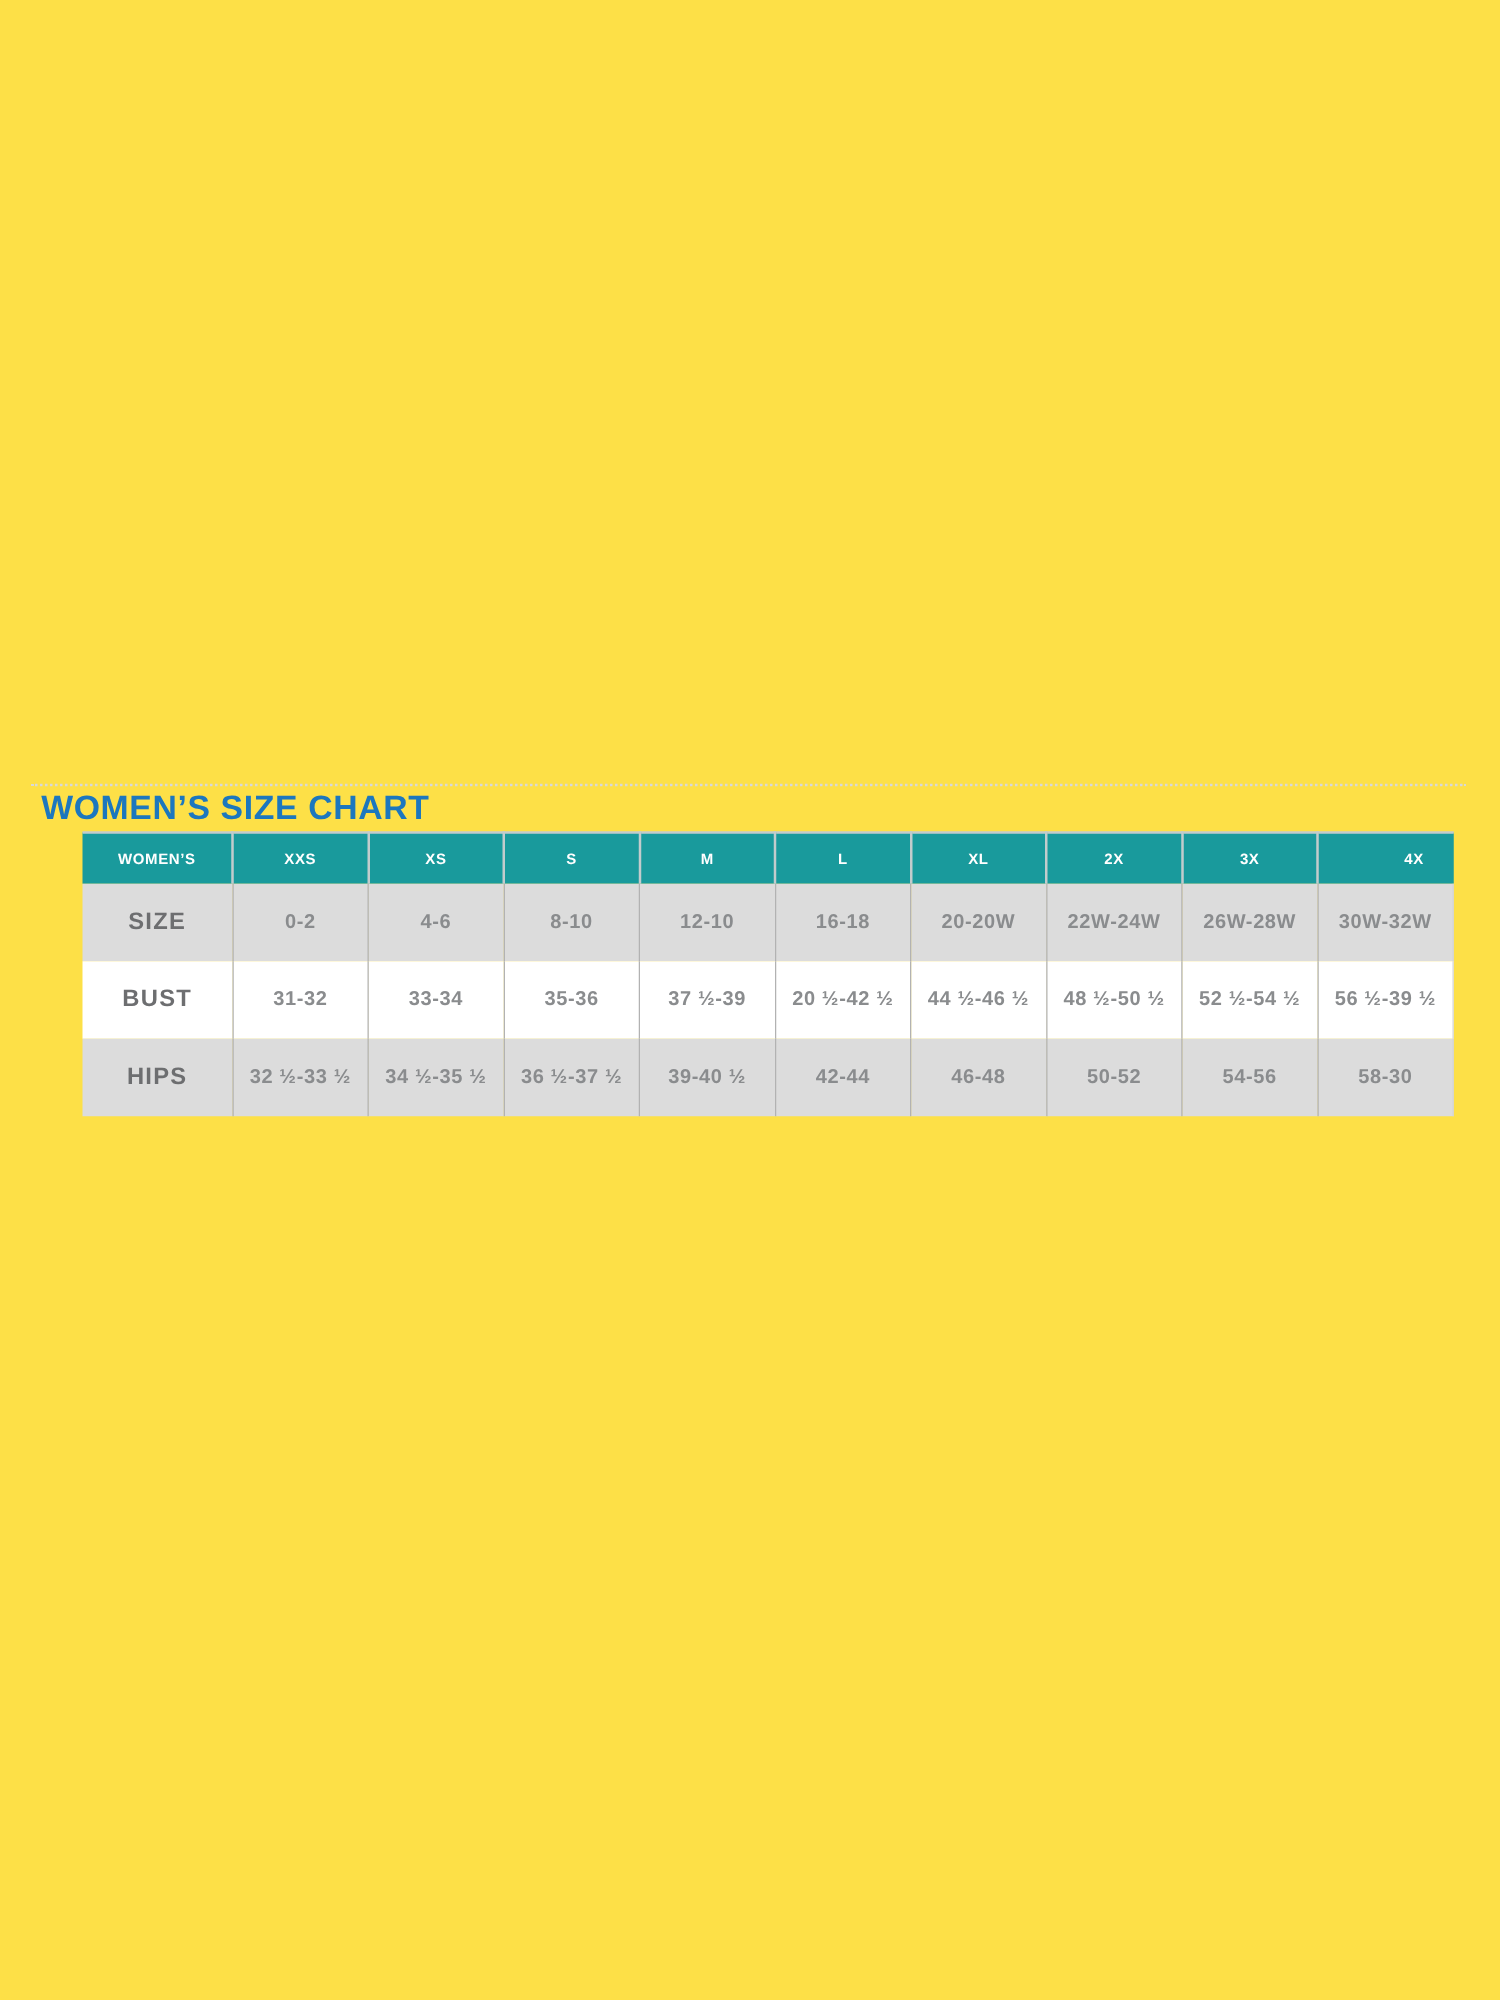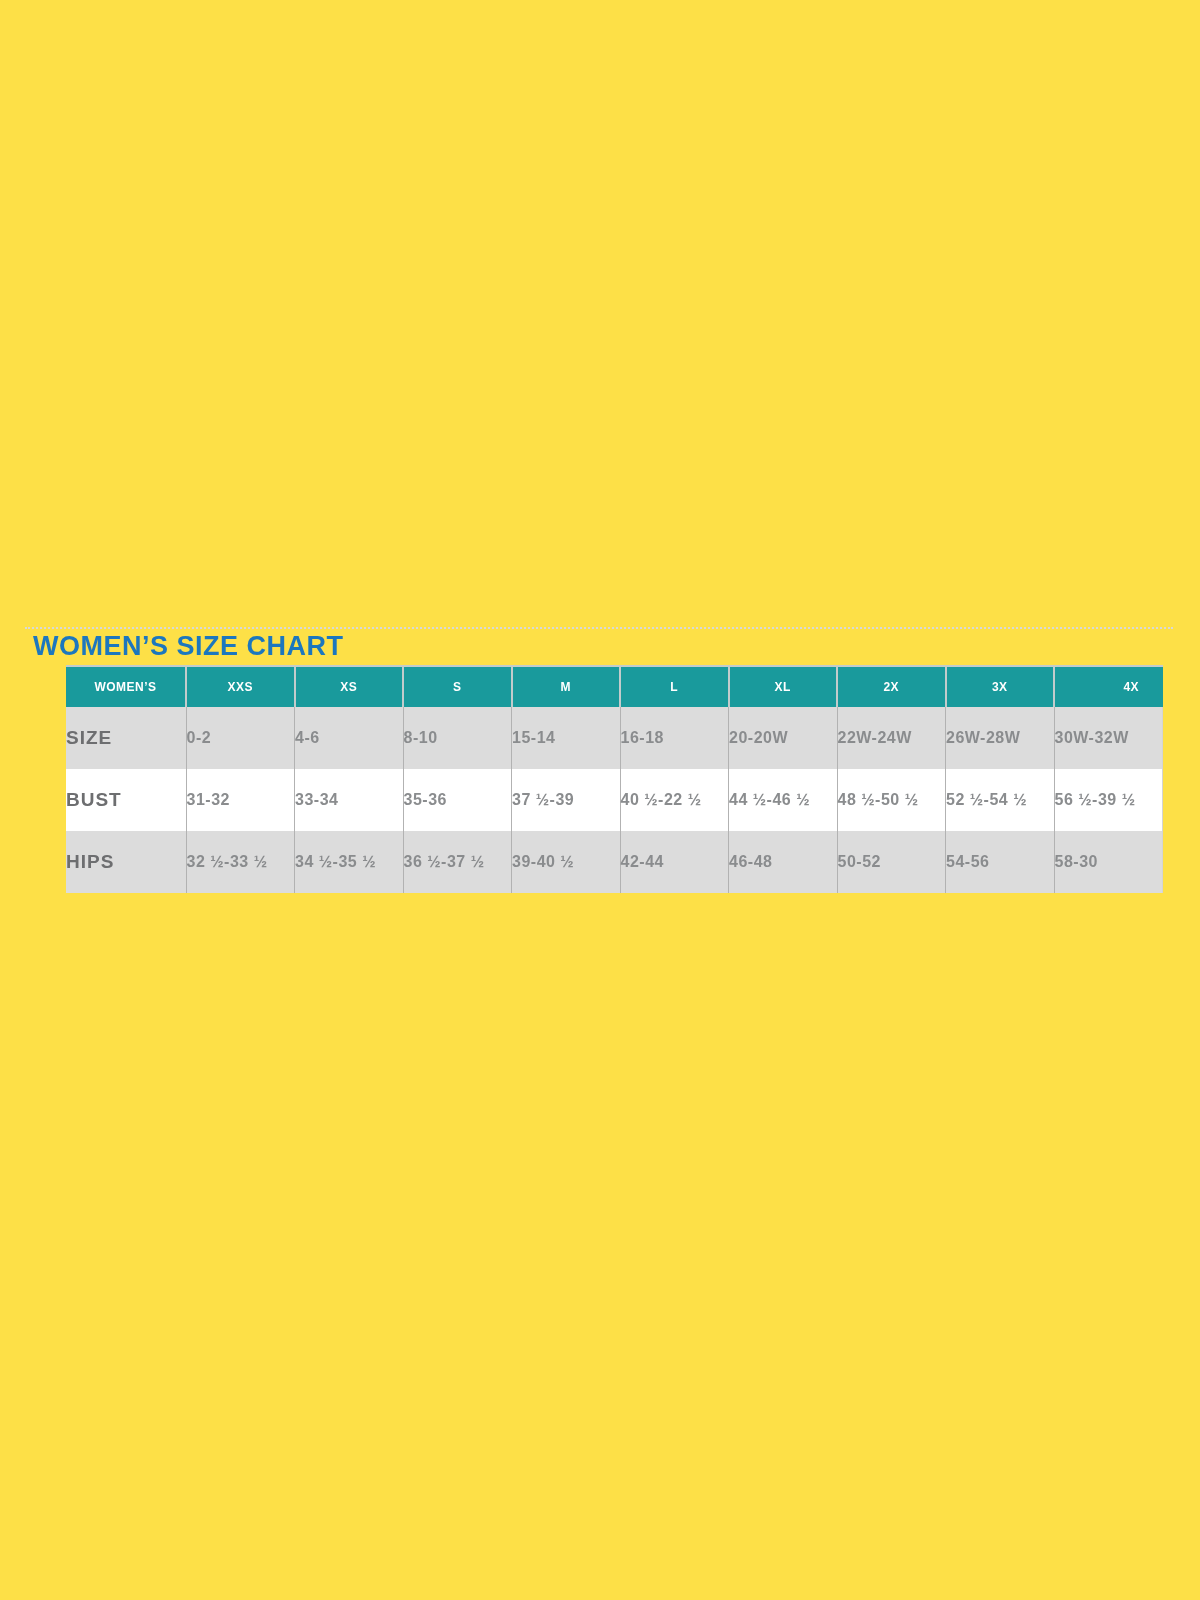--- a/index.html
+++ b/index.html
@@ -55,21 +55,21 @@
     border-top: 2px solid var(--header-border, #c2cccc);
     border-right: 2px solid var(--header-border, #c2cccc);
     padding: 0;
   }
   thead th:last-child { border-right: none; padding-left: 45px; }
   
   tbody tr { height: 62px; }
   tbody tr:nth-child(odd) { background: var(--row-gray, #dcdcdc); }
   tbody tr:nth-child(even) { background: #ffffff; }
   tbody th, tbody td {
-    text-align: left;
+    text-align: center;
     vertical-align: middle;
     border-right: 1px solid var(--cell-border, #b2b2b2);
     padding: 0;
     white-space: nowrap;
   }
   tbody th:last-child, tbody td:last-child {
     border-right: 1px solid var(--edge-border, #d4d4d4);
   }
   tbody th {
     color: var(--label-gray, #6d6e70);
@@ -108,34 +108,34 @@
           <th>3X</th>
           <th>4X</th>
         </tr>
     </thead>
     <tbody id="body-rows">
         <tr>
           <th>SIZE</th>
           <td>0-2</td>
           <td>4-6</td>
           <td>8-10</td>
-          <td>15-14</td>
+          <td>12-10</td>
           <td>16-18</td>
           <td>20-20W</td>
           <td>22W-24W</td>
           <td>26W-28W</td>
           <td>30W-32W</td>
         </tr>
         <tr>
           <th>BUST</th>
           <td>31-32</td>
           <td>33-34</td>
           <td>35-36</td>
           <td>37 ½-39</td>
-          <td>40 ½-22 ½</td>
+          <td>20 ½-42 ½</td>
           <td>44 ½-46 ½</td>
           <td>48 ½-50 ½</td>
           <td>52 ½-54 ½</td>
           <td>56 ½-39 ½</td>
         </tr>
         <tr>
           <th>HIPS</th>
           <td>32 ½-33 ½</td>
           <td>34 ½-35 ½</td>
           <td>36 ½-37 ½</td>

